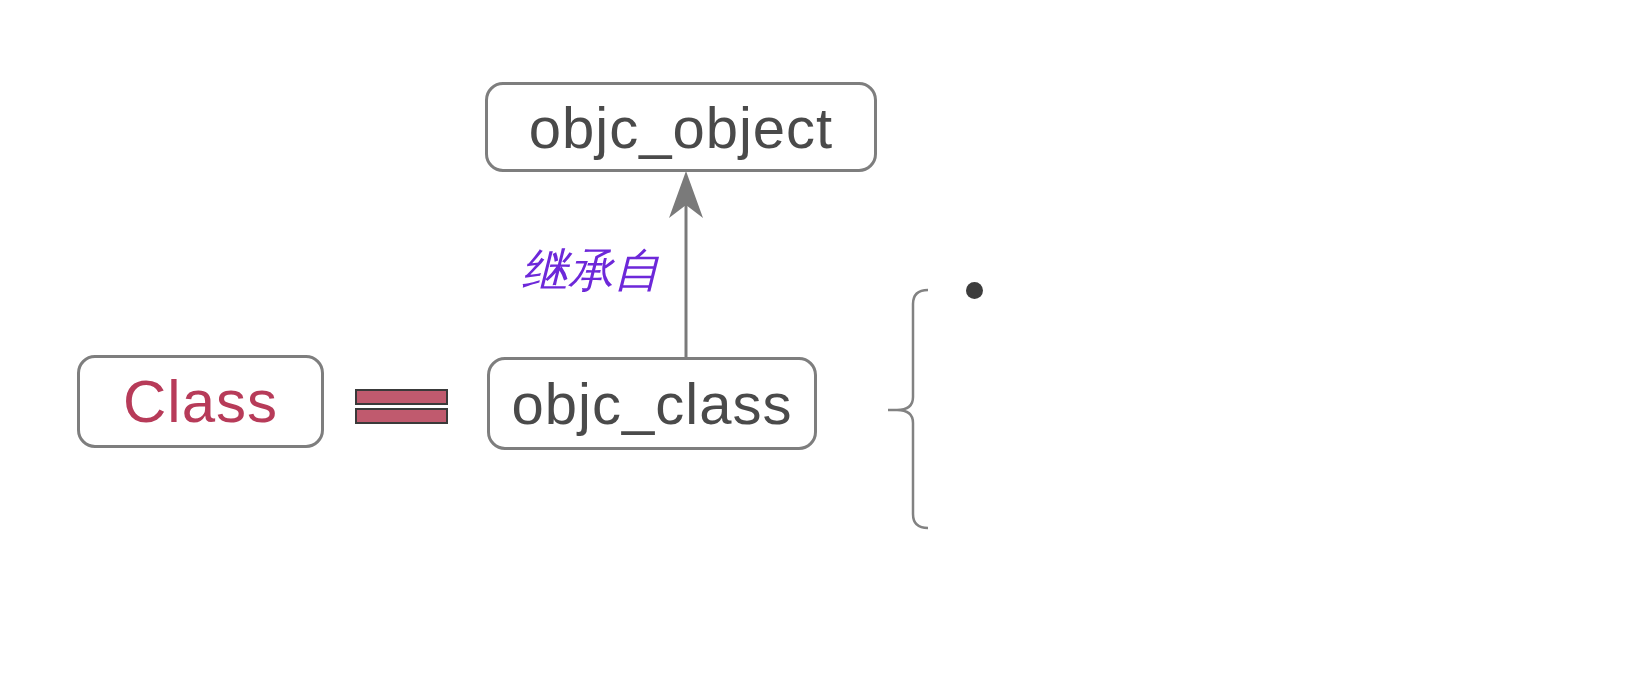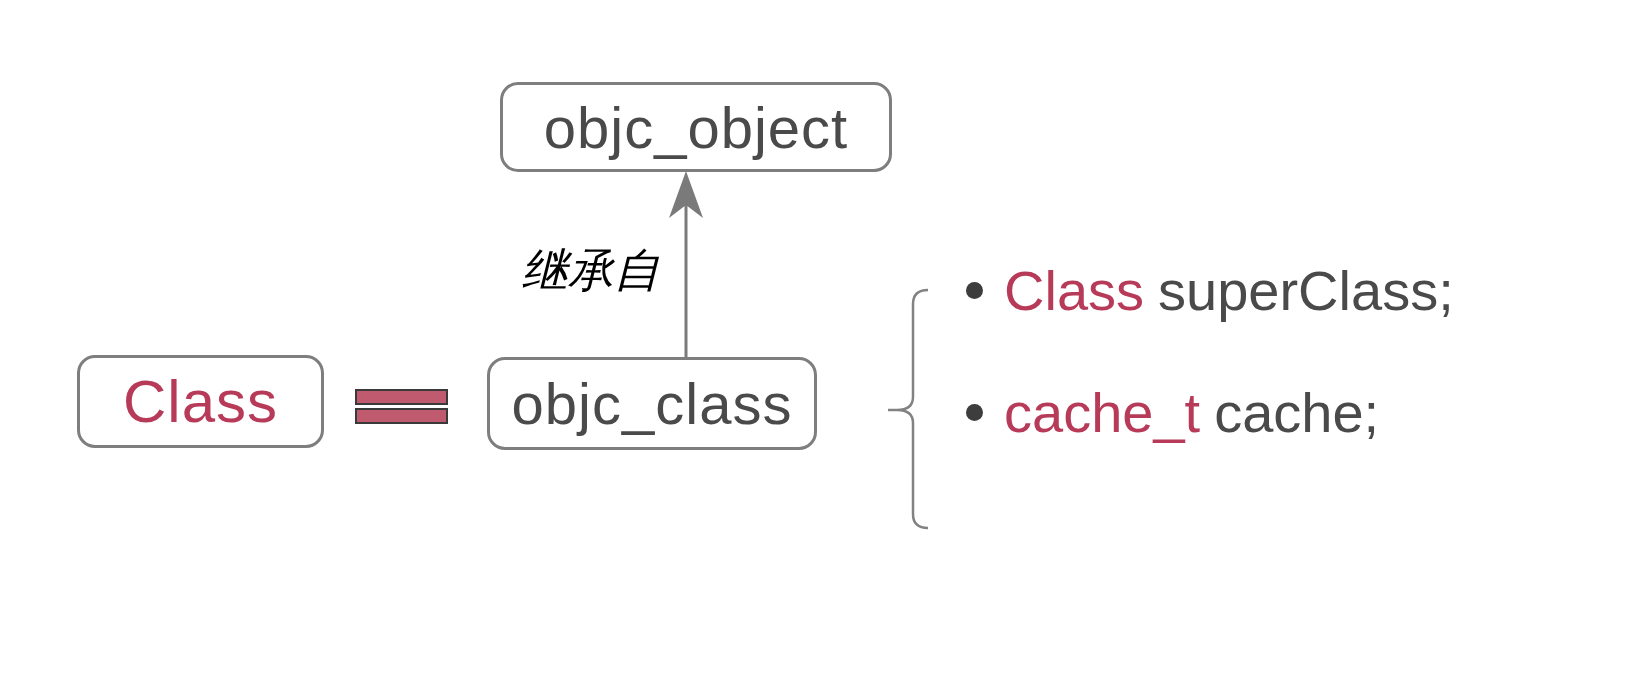--- a/index.html
+++ b/index.html
@@ -27,31 +27,31 @@
     border: 3px solid #7e7e7e;
     border-radius: 18px;
     background: #ffffff;
     display: flex;
     align-items: center;
     justify-content: center;
     font-size: 58px;
     color: #4a4a4a;
     letter-spacing: 1px;
   }
-  .node-objc-object { left: 500px; top: 82px;  width: 392px; height: 90px; }
+  .node-objc-object { left: 485px; top: 82px;  width: 392px; height: 90px; }
   .node-class       { left: 77px;  top: 355px; width: 247px; height: 93px; color: #b73b59; font-size: 60px; }
   .node-objc-class  { left: 487px; top: 357px; width: 330px; height: 93px; }
 
   .inherit-label {
     position: absolute;
     left: 508px; top: 240px;
     width: 165px;
     font-size: 46px;
     font-style: italic;
-    color: #000000;
+    color: #6d28d9;
     text-align: center;
     white-space: nowrap;
   }
 
   .equals-sign {
     position: absolute;
     left: 355px; top: 389px;
     width: 93px;
   }
   .equals-bar {
@@ -112,26 +112,17 @@
     <div class="equals-bar"></div>
     <div class="equals-bar"></div>
   </div>
 
   <div class="node-box node-objc-class">
     <span>objc_class</span>
   </div>
 
   <div class="member" style="top:254px">
     <span class="dot"></span>
-    <span>
-      <span class="m-type">Class</span><span class="m-name">superClass;</span>
-    </span>
   </div>
 
-  <div class="member" style="top:376px">
-    <span class="dot"></span>
-    <span>
-      <span class="m-type">cache_t</span><span class="m-name">cache;</span>
-    </span>
-  </div>
 
 
 </div>
 
 </body></html>

